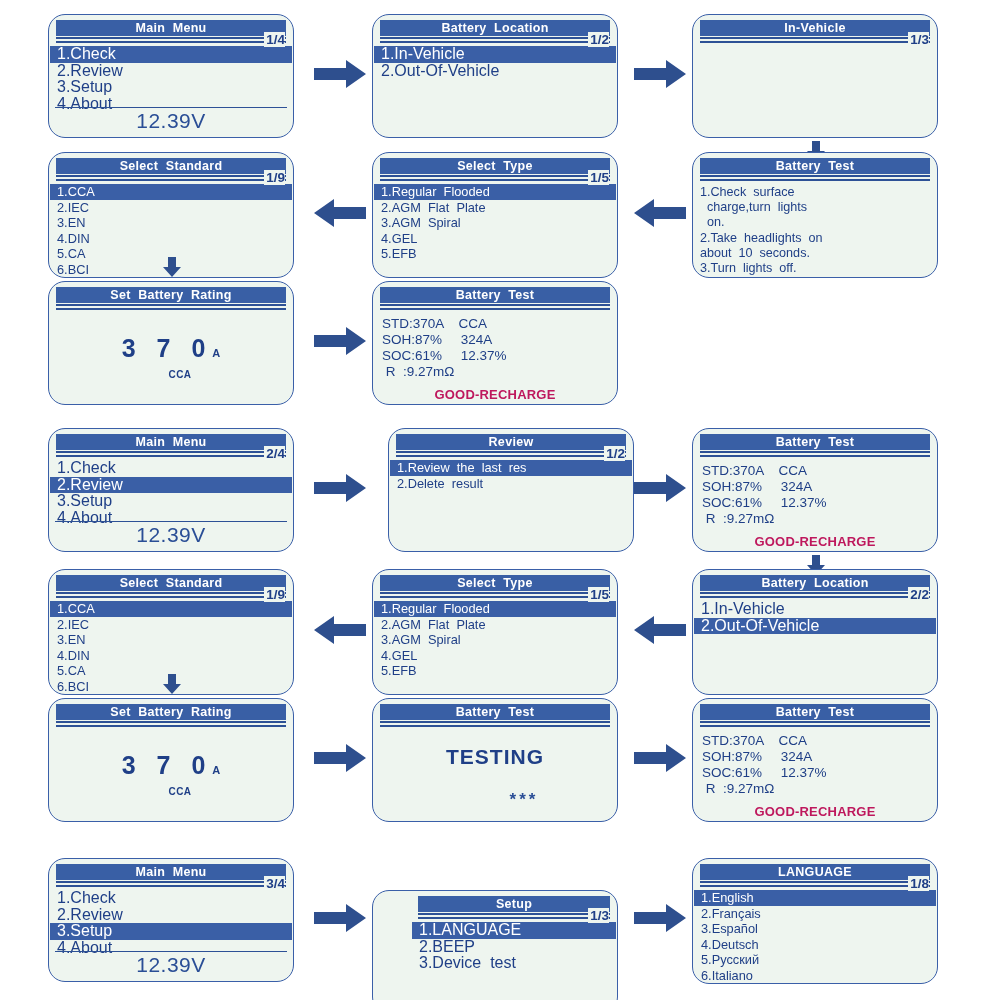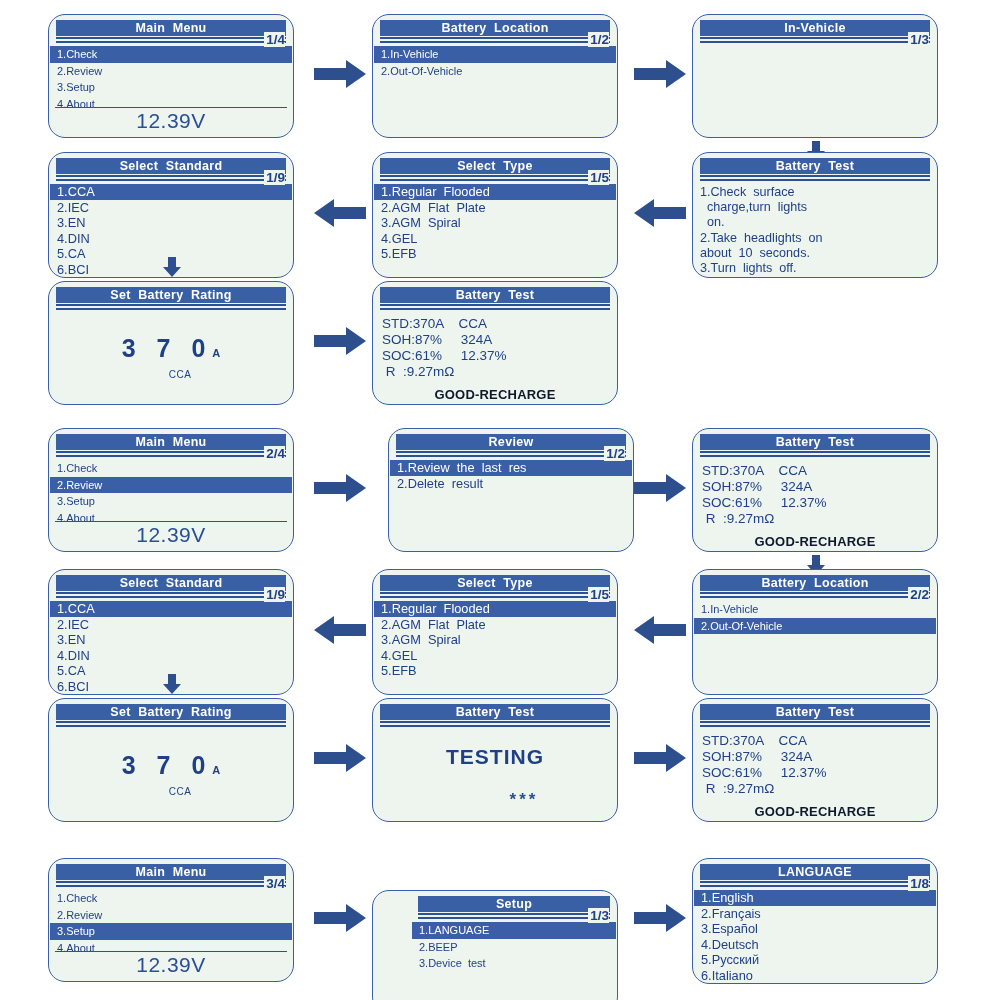--- a/index.html
+++ b/index.html
@@ -48,21 +48,21 @@
     font-size: 13.5px; font-weight: bold;
     color: #1f3f87;
     background: #eef5ef;
     padding-left: 2px;
     z-index: 3;
     line-height: 15px;
   }
 
   .menu { margin-top: 1px; }
   .row {
-    font-size: 11px;
+    font-size: 16px;
     line-height: 16.5px;
     height: 16.5px;
     white-space: pre;
     padding-left: 1px;
     color: #1f3f87;
   }
   .row.sel {
     background: #3a5fa6;
     color: #ffffff;
     margin-left: -6px;
@@ -90,38 +90,38 @@
     margin-top: 22px;
     font-size: 25px;
     font-weight: bold;
     color: #1f3f87;
     letter-spacing: 7px;
   }
   .rating .unit { font-size: 11px; font-weight: bold; letter-spacing: 0; }
   .rating-sub {
     text-align: center;
     font-size: 10px;
-    font-weight: normal;
+    font-weight: bold;
     color: #1f3f87;
     margin-top: 6px;
     padding-left: 18px;
     letter-spacing: .5px;
   }
 
   
   .res { margin-top: 4px; padding-left: 2px; }
   .res .line {
     font-size: 13.5px; line-height: 16px; height: 16px;
     white-space: pre; color: #1f3f87;
   }
   .verdict {
     text-align: center;
     font-size: 13px;
     font-weight: bold;
-    color: #0f172a;
+    color: #be185d;
     margin-top: 7px;
     letter-spacing: .2px;
   }
 
   
   .testing-word {
     text-align: center;
     font-size: 21px; font-weight: bold;
     color: #1f3f87;
     margin-top: 16px;

